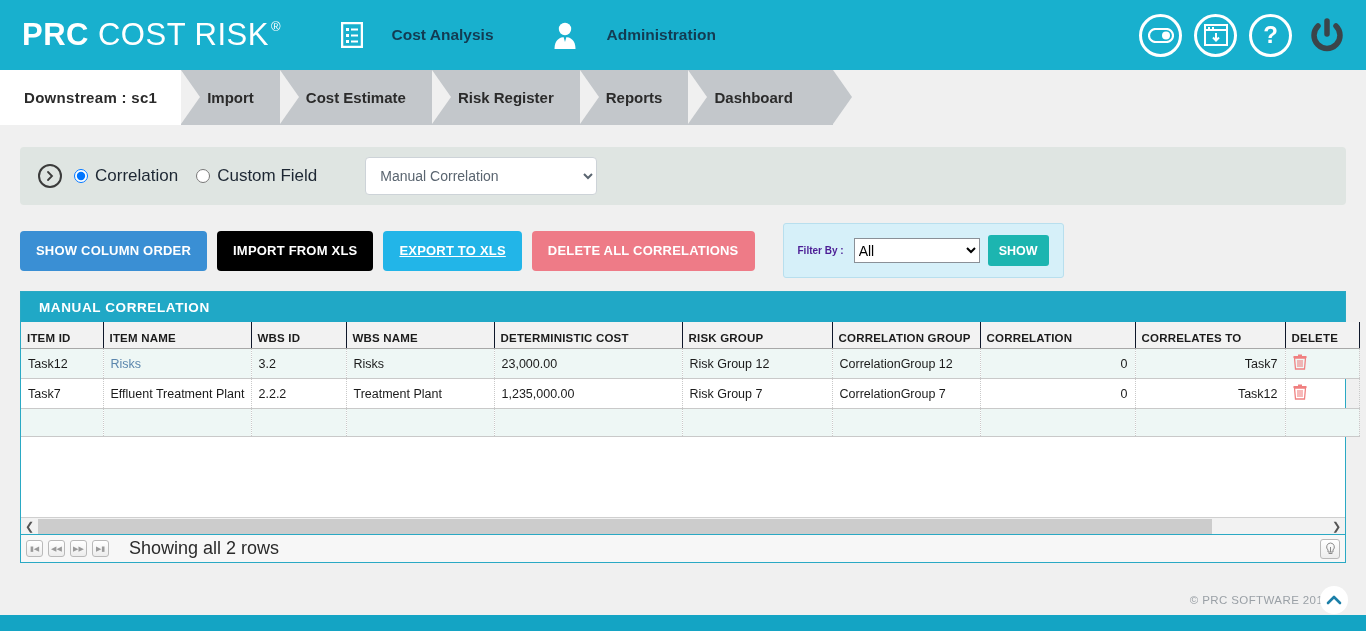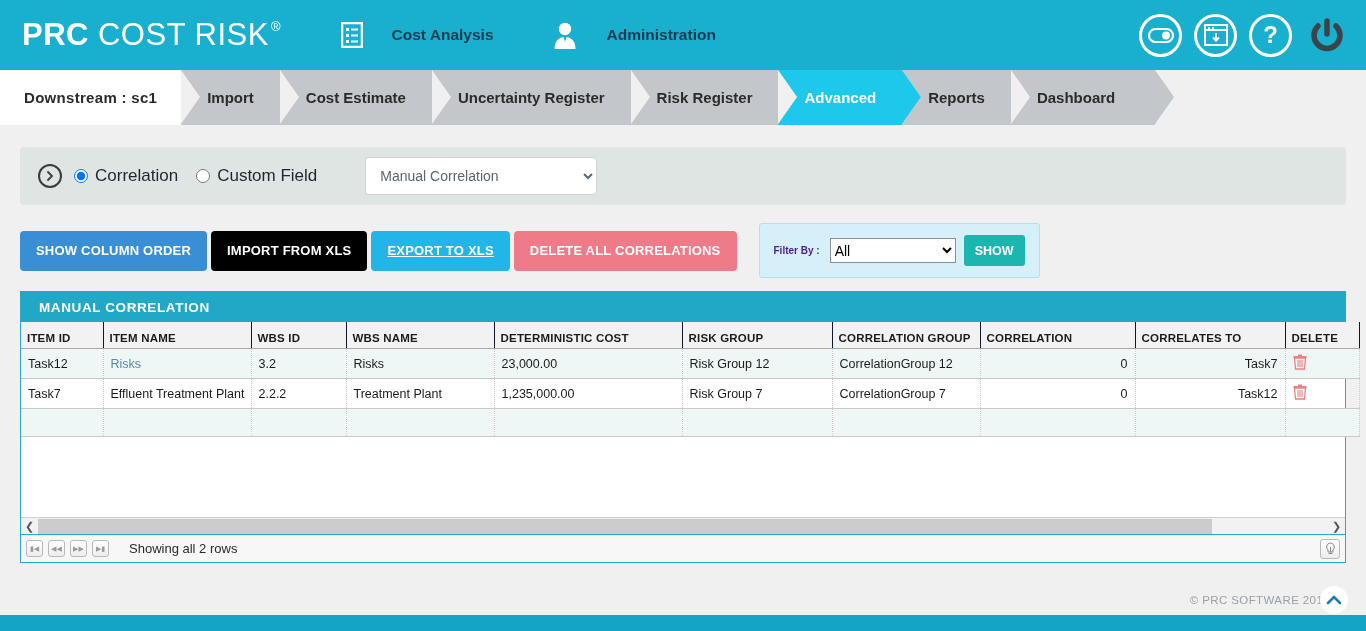--- a/index.html
+++ b/index.html
@@ -172,21 +172,21 @@
   .btnrow { margin-top: 18px; display: flex; align-items: center; }
   .btn {
     height: 40px;
     border: none;
     border-radius: 4px;
     color: #ffffff;
     font-size: 13px;
     font-weight: bold;
     letter-spacing: .2px;
     padding: 0 16px;
-    margin-right: 4px;
+    margin-right: 10px;
     cursor: pointer;
     font-family: "Liberation Sans", sans-serif;
   }
   .btn.blue   { background: #3a8fd4; }
   .btn.teal   { background: #000000; }
   .btn.cyan   { background: #22b5e8; text-decoration: underline; }
   .btn.red    { background: #ee7b87; }
 
   .filterbox {
     margin-left: 18px;
@@ -293,21 +293,21 @@
   }
   .pg-btn {
     width: 17px; height: 17px;
     border: 1px solid #b9b9b9;
     border-radius: 3px;
     background: linear-gradient(#ffffff, #ededed);
     margin-right: 5px;
     display: flex; align-items: center; justify-content: center;
     font-size: 7px; color: #9a9a9a; cursor: pointer;
   }
-  .showing { margin-left: 15px; font-size: 13px; color: #2b2b2b; }
+  .showing { margin-left: 15px; font-size: 18px; color: #2b2b2b; }
   .bulb-btn {
     position: absolute; right: 5px;
     width: 20px; height: 20px;
     border: 1px solid #b9b9b9;
     border-radius: 3px;
     background: linear-gradient(#ffffff, #ededed);
     display: flex; align-items: center; justify-content: center;
     cursor: pointer;
   }
 
@@ -405,27 +405,21 @@
     <div class="tab first">
       <span>Downstream :  sc1</span>
     </div>
     <div class="tab">
       <span>Import</span>
     </div>
     <div class="tab">
       <span>Cost Estimate</span>
     </div>
     <div class="tab">
-      <span>Uncertainty Register</span>
-    </div>
-    <div class="tab">
       <span>Risk Register</span>
-    </div>
-    <div class="tab active">
-      <span>Advanced</span>
     </div>
     <div class="tab">
       <span>Reports</span>
     </div>
     <div class="tab lastpad">
       <span>Dashboard</span>
     </div>
   </div>
 </div>
 

